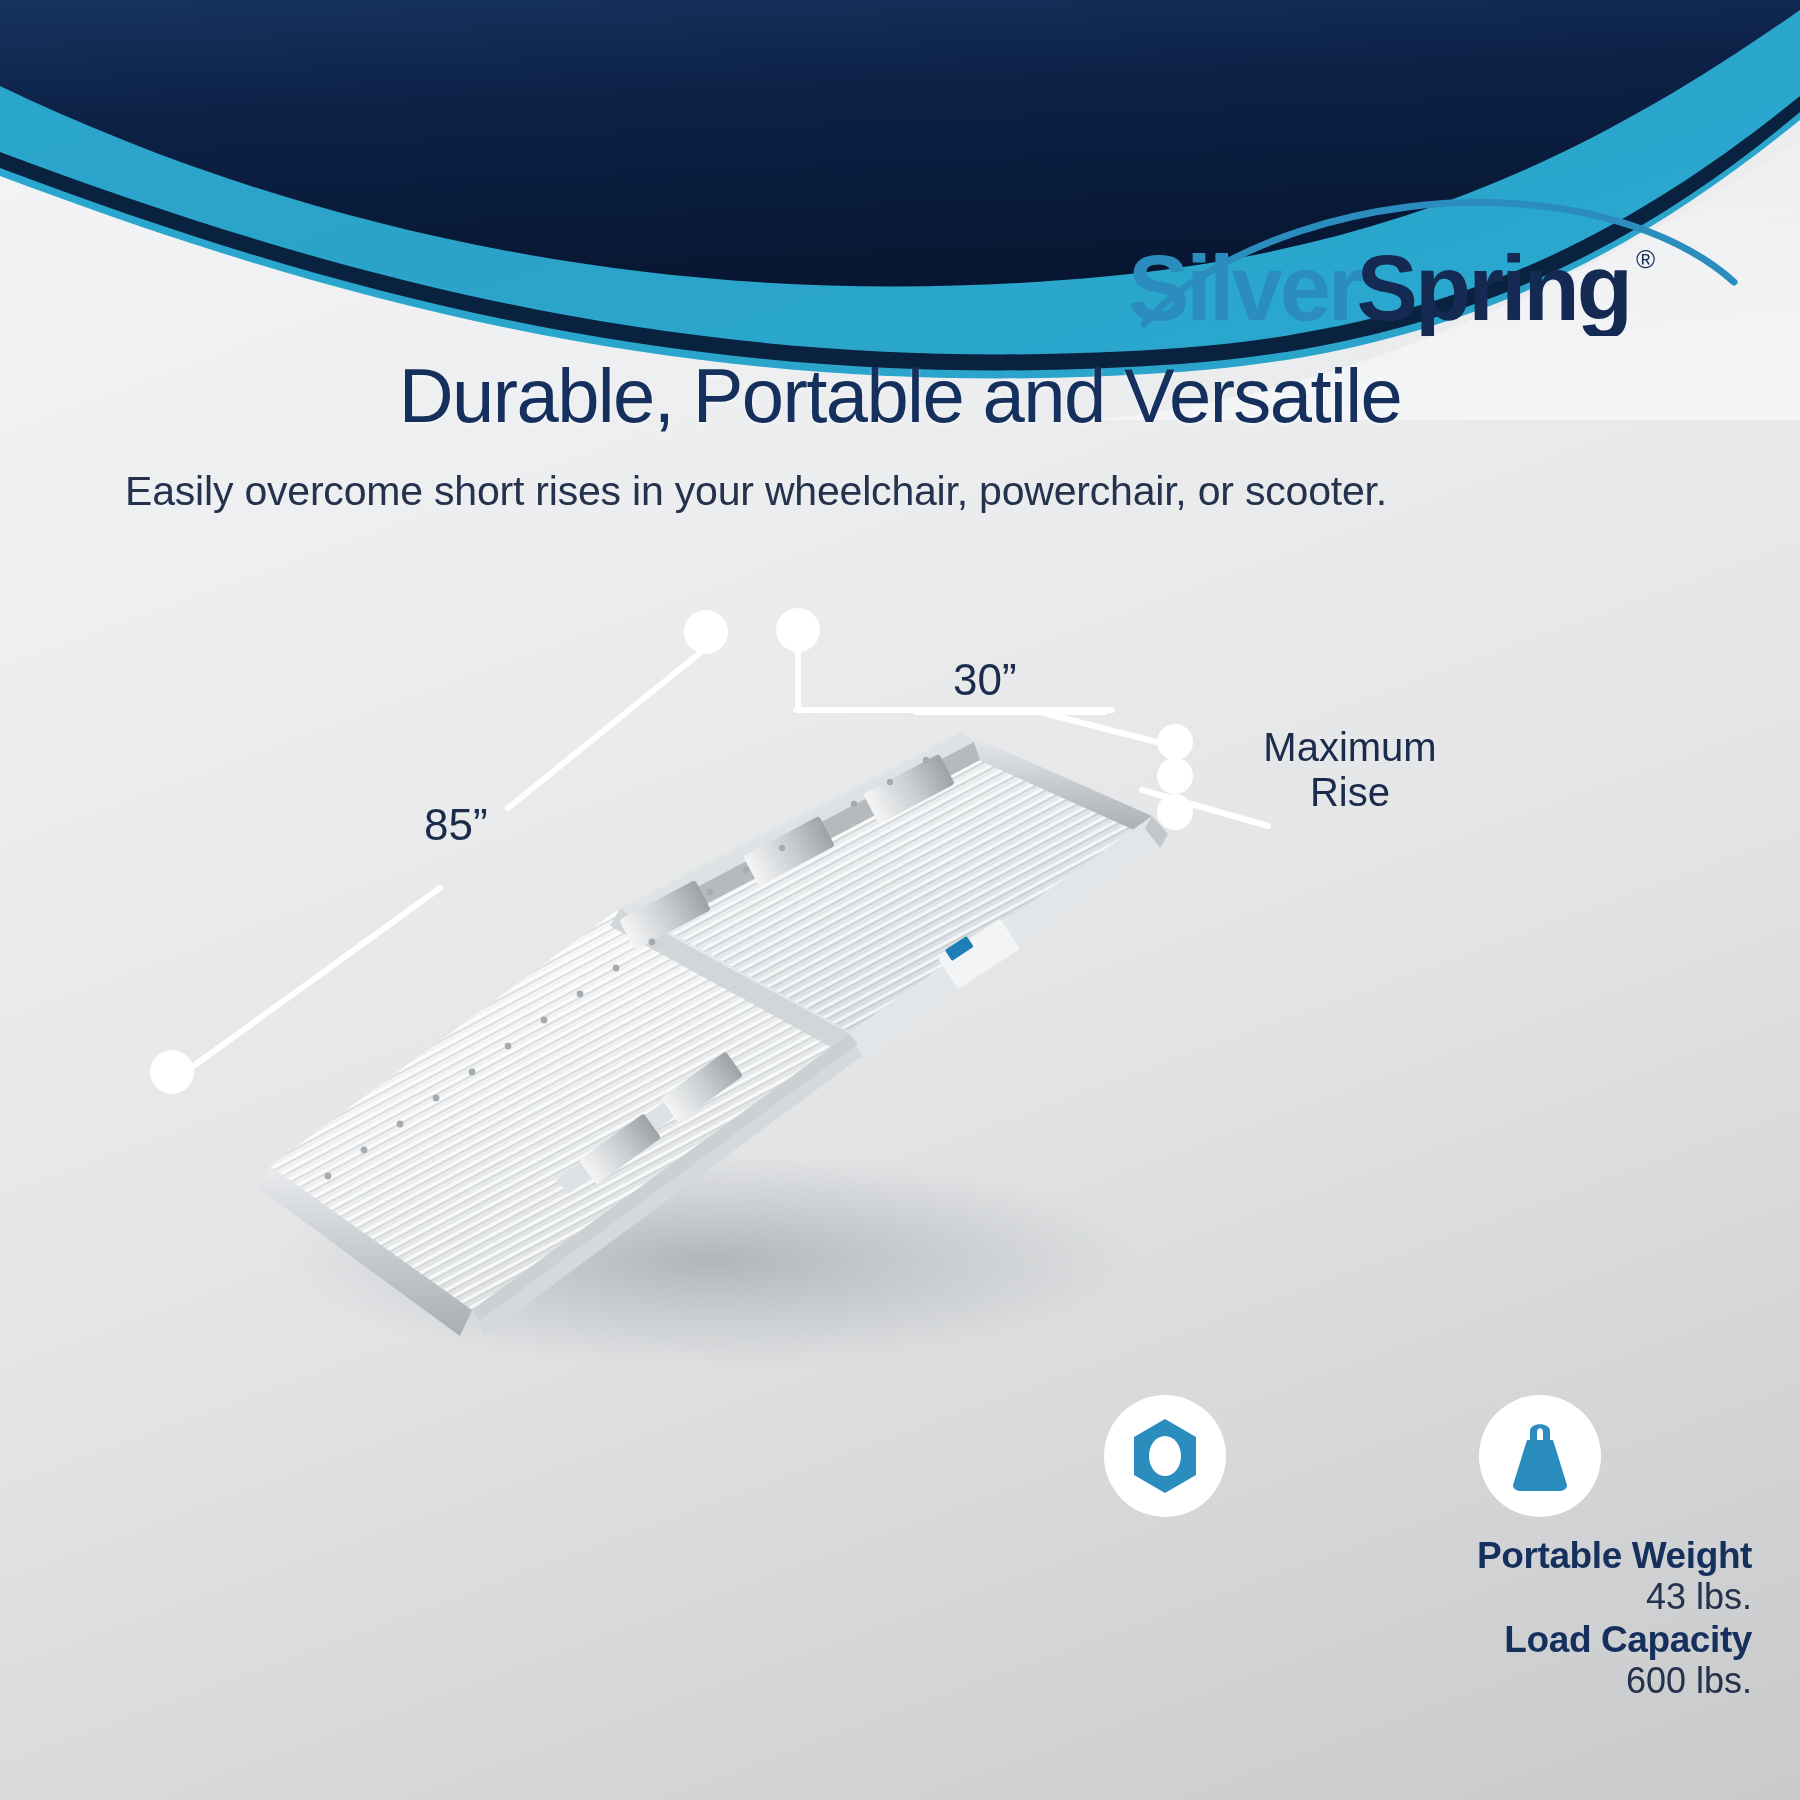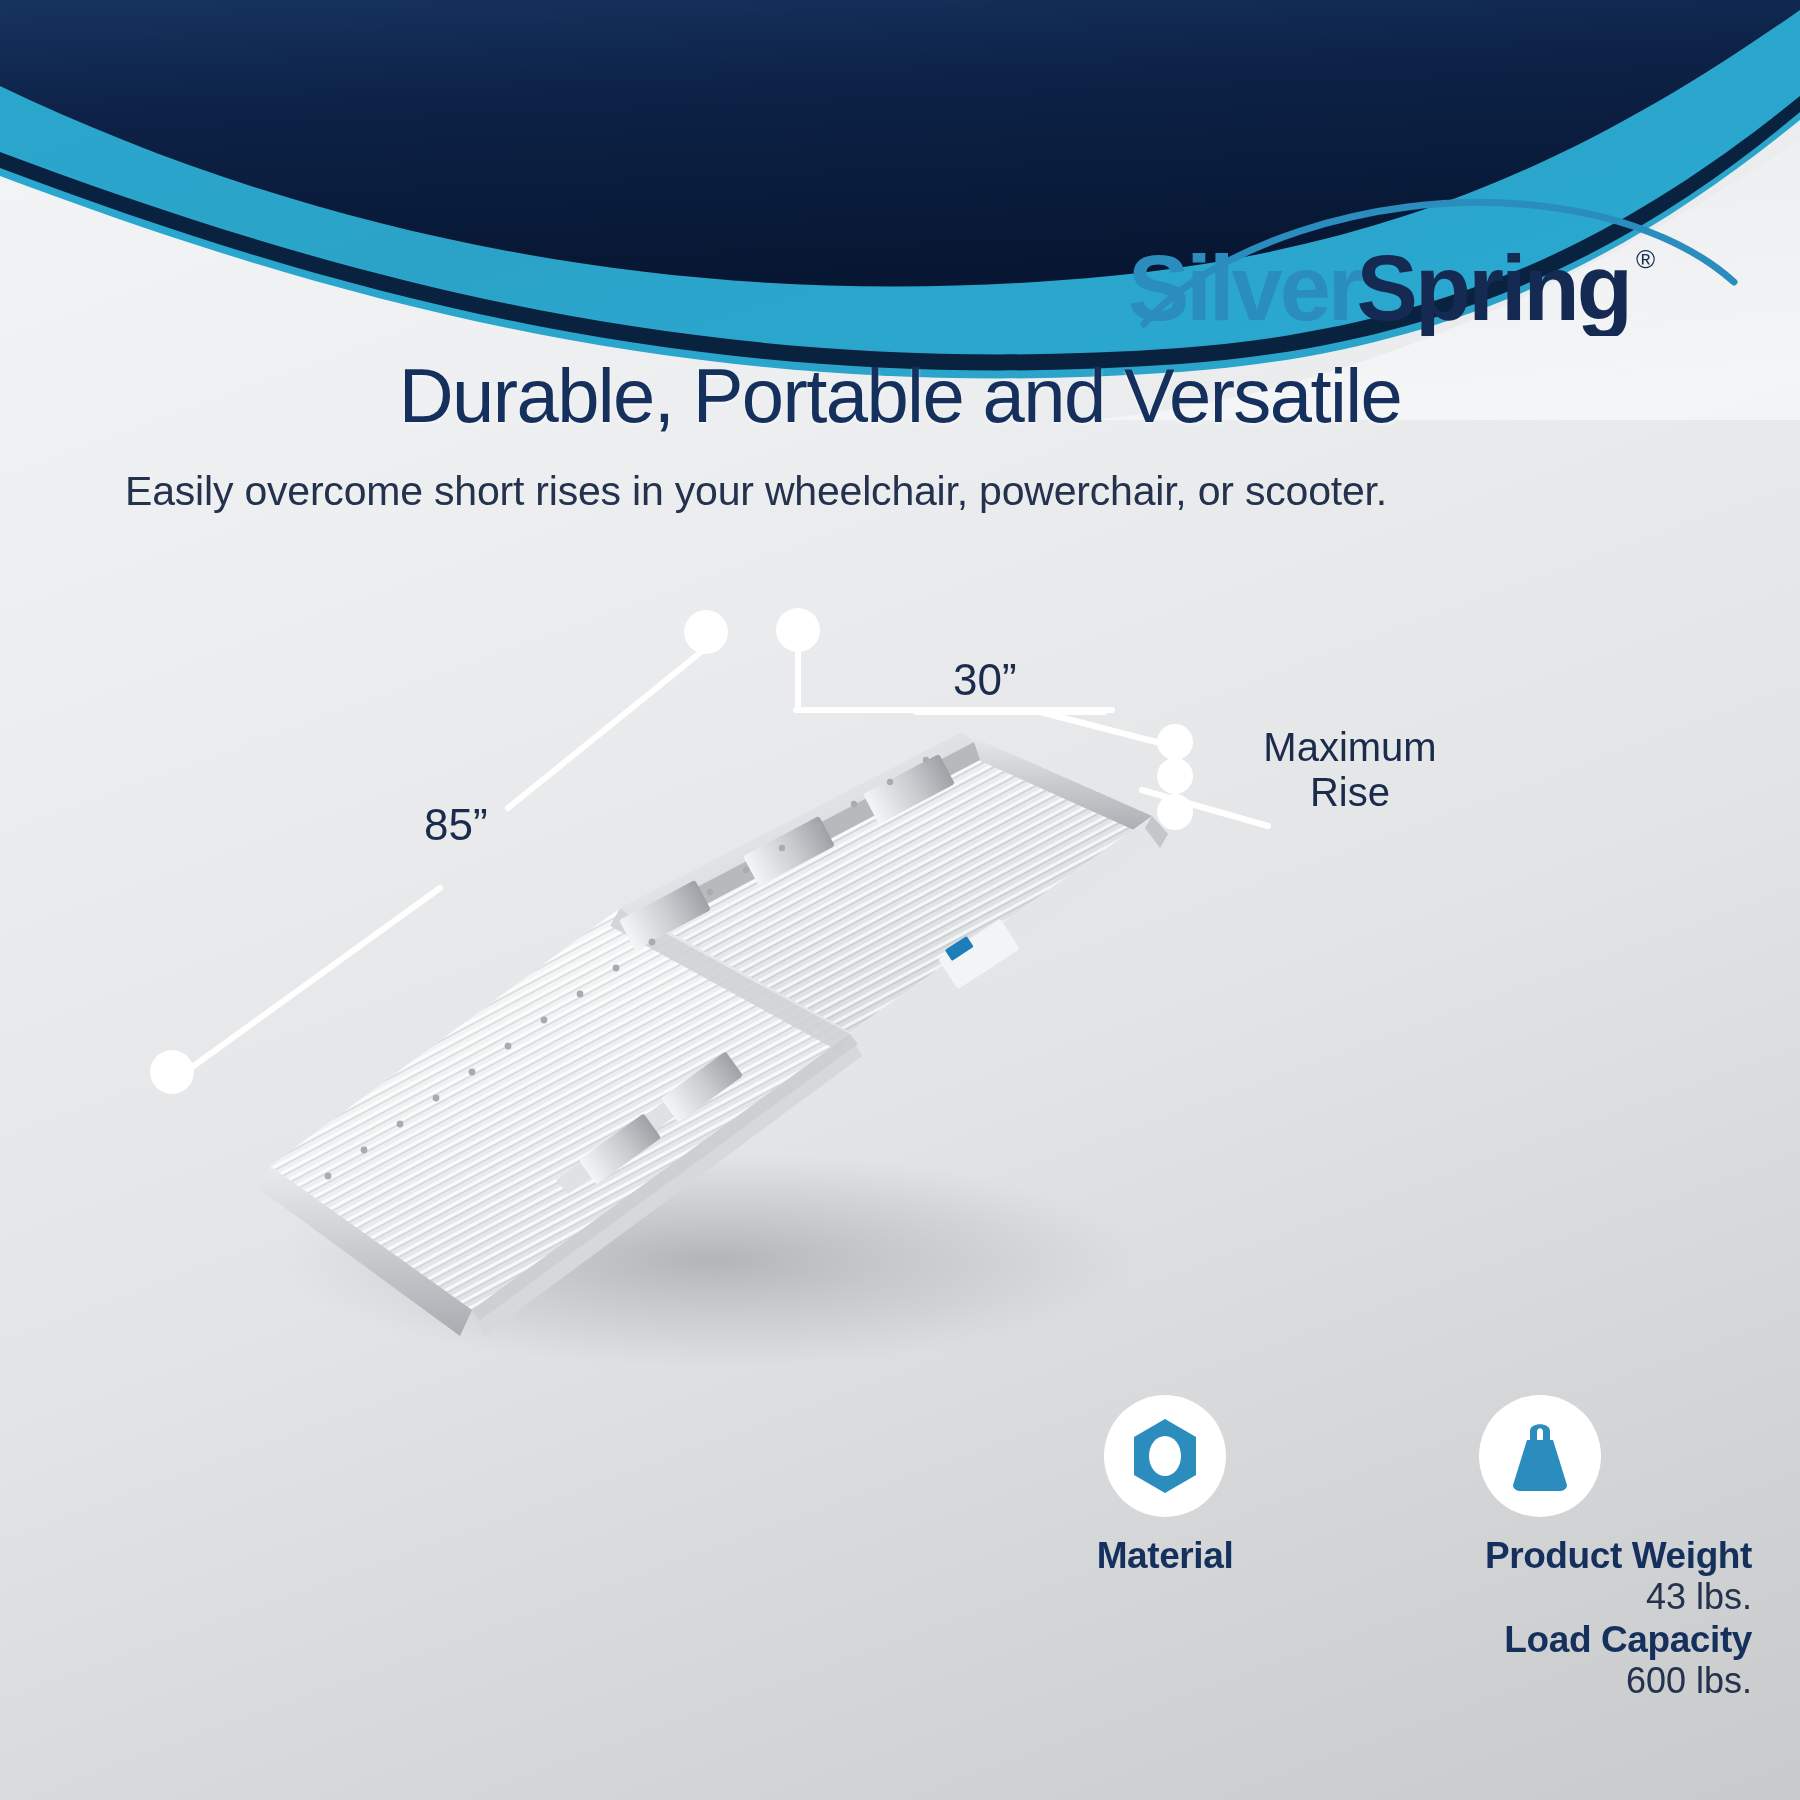--- a/index.html
+++ b/index.html
@@ -339,31 +339,30 @@
 
   <div class="specs">
 
     <div class="spec spec-material">
       <div class="badge">
         <svg width="86" height="86" viewBox="0 0 86 86">
           <path d="M43 6 L74 24 L74 62 L43 80 L12 62 L12 24 Z" fill="#2b8cbe"></path>
           <ellipse cx="43" cy="43" rx="16" ry="20" fill="#ffffff"></ellipse>
         </svg>
       </div>
-      <div class="spec-title">Material</div>
     </div>
 
     <div class="spec spec-weight">
       <div class="badge">
         <svg width="86" height="86" viewBox="0 0 86 86">
           <path d="M33 18 C33 9, 53 9, 53 18 L53 27 L46 27 L46 19 C46 14, 40 14, 40 19 L40 27 L33 27 Z" fill="#2b8cbe"></path>
           <path d="M30 27 L56 27 L70 72 C70 76, 66 78, 62 78 L24 78 C20 78, 16 76, 16 72 Z" fill="#2b8cbe"></path>
         </svg>
       </div>
-      <div class="spec-title">Product Weight</div>
+      <div class="spec-title">Portable Weight</div>
       <div class="spec-value">43 lbs.</div>
       <div class="spec-title">Load Capacity</div>
       <div class="spec-value">600 lbs.</div>
     </div>
 
   </div>
 
 </div>
 
 </body></html>

